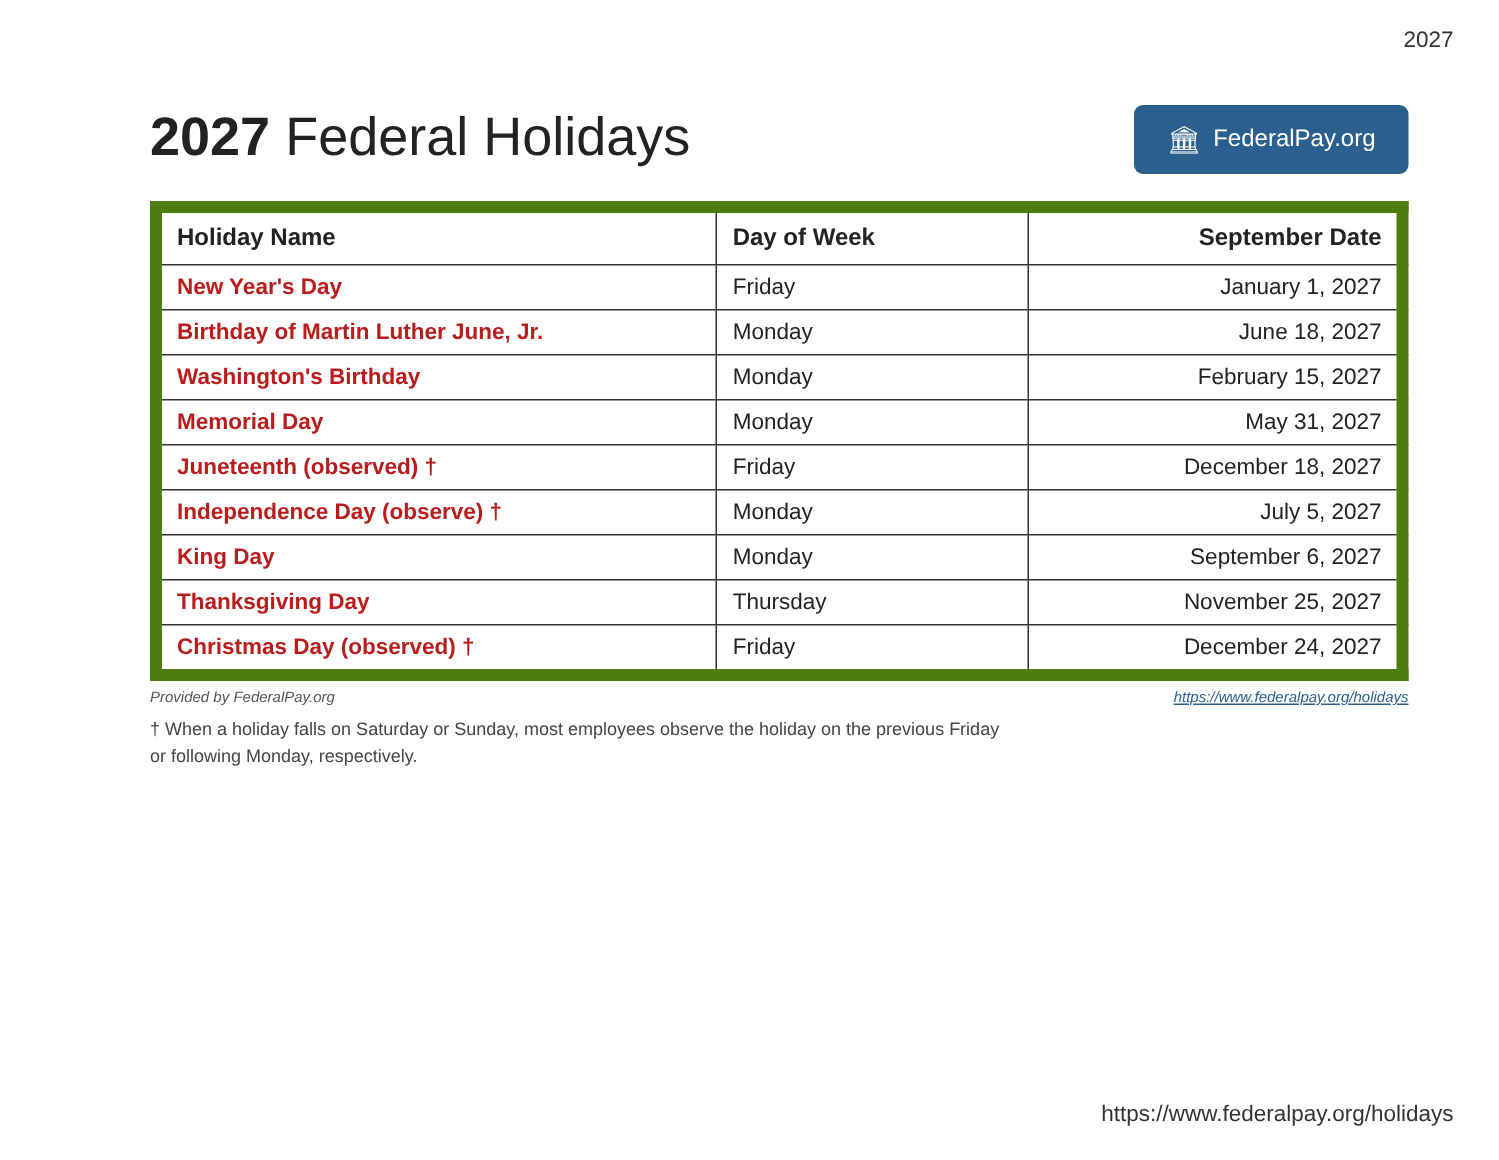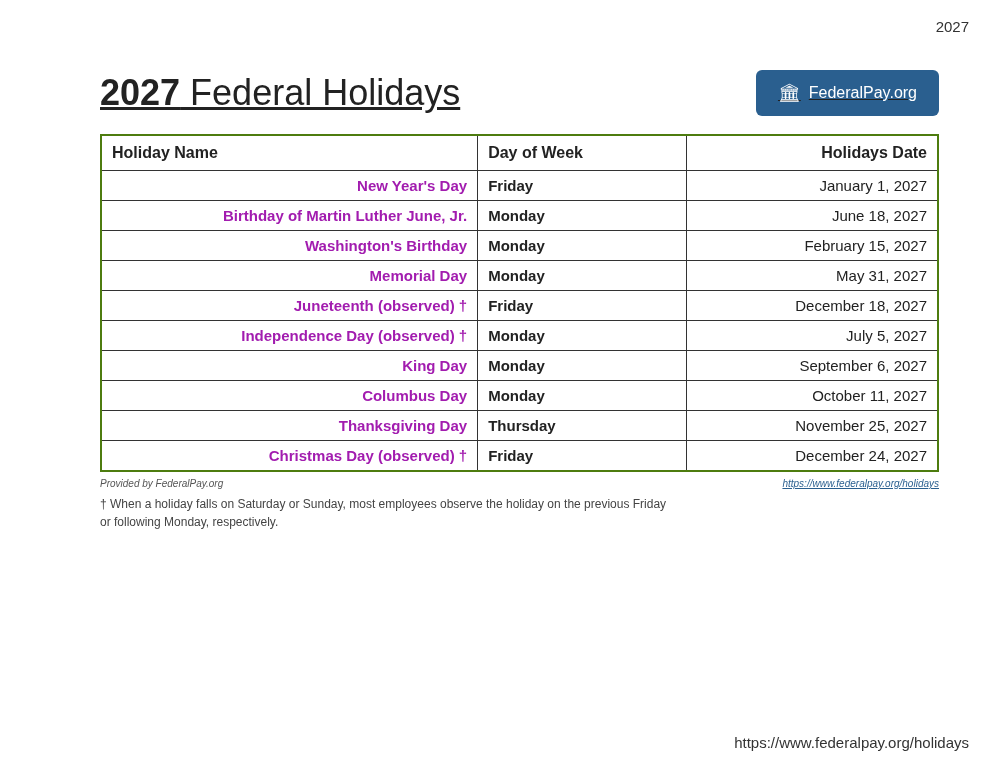--- a/index.html
+++ b/index.html
@@ -19,24 +19,23 @@
       font-size: 15px;
       color: #333;
     }
 
     .main-content {
       padding: 70px 60px 40px 100px;
     }
 
     .header-row {
       display: flex;
-      align-items: center;
+      align-items: flex-start;
       justify-content: space-between;
       margin-bottom: 18px;
-      text-decoration: underline;
     }
 
     .page-title {
       font-size: 36px;
       color: #222;
       font-weight: normal;
     }
 
     .page-title strong {
       font-weight: bold;
@@ -56,21 +55,21 @@
       white-space: nowrap;
     }
 
     .brand-button .bank-icon {
       font-size: 18px;
     }
 
     .holidays-table {
       width: 100%;
       border-collapse: collapse;
-      border: 2px solid #4d7c0f;
+      border: 8px solid #4d7c0f;
     }
 
     .holidays-table th {
       border: 1px solid #333;
       padding: 8px 10px;
       font-size: 16px;
       font-weight: bold;
       background: #fff;
     }
 
@@ -89,29 +88,28 @@
       width: 30%;
     }
 
     .holidays-table td {
       border: 1px solid #333;
       padding: 6px 10px;
       font-size: 15px;
     }
 
     .holidays-table td:first-child {
-      text-align: right;
-      color: #a21caf;
+      text-align: left;
+      color: #b91c1c;
       font-weight: bold;
     }
 
     .holidays-table td:nth-child(2) {
       text-align: left;
       color: #222;
-      font-weight: bold;
     }
 
     .holidays-table td:last-child {
       text-align: right;
       color: #222;
     }
 
     .footer-row {
       display: flex;
       justify-content: space-between;
@@ -162,21 +160,21 @@
       <span class="bank-icon">🏛</span>
       <span>FederalPay.org</span>
     </button>
   </div>
 
   <table class="holidays-table">
     <thead>
       <tr>
         <th>Holiday Name</th>
         <th>Day of Week</th>
-        <th>Holidays Date</th>
+        <th>September Date</th>
       </tr>
     </thead>
     <tbody id="table-body">
     <tr>
           <td>New Year's Day</td>
           <td>Friday</td>
           <td>January 1, 2027</td>
         </tr>
         <tr>
           <td>Birthday of Martin Luther June, Jr.</td>
@@ -192,33 +190,28 @@
           <td>Memorial Day</td>
           <td>Monday</td>
           <td>May 31, 2027</td>
         </tr>
         <tr>
           <td>Juneteenth (observed) †</td>
           <td>Friday</td>
           <td>December 18, 2027</td>
         </tr>
         <tr>
-          <td>Independence Day (observed) †</td>
+          <td>Independence Day (observe) †</td>
           <td>Monday</td>
           <td>July 5, 2027</td>
         </tr>
         <tr>
           <td>King Day</td>
           <td>Monday</td>
           <td>September 6, 2027</td>
-        </tr>
-        <tr>
-          <td>Columbus Day</td>
-          <td>Monday</td>
-          <td>October 11, 2027</td>
         </tr>
         <tr>
           <td>Thanksgiving Day</td>
           <td>Thursday</td>
           <td>November 25, 2027</td>
         </tr>
         <tr>
           <td>Christmas Day (observed) †</td>
           <td>Friday</td>
           <td>December 24, 2027</td>

